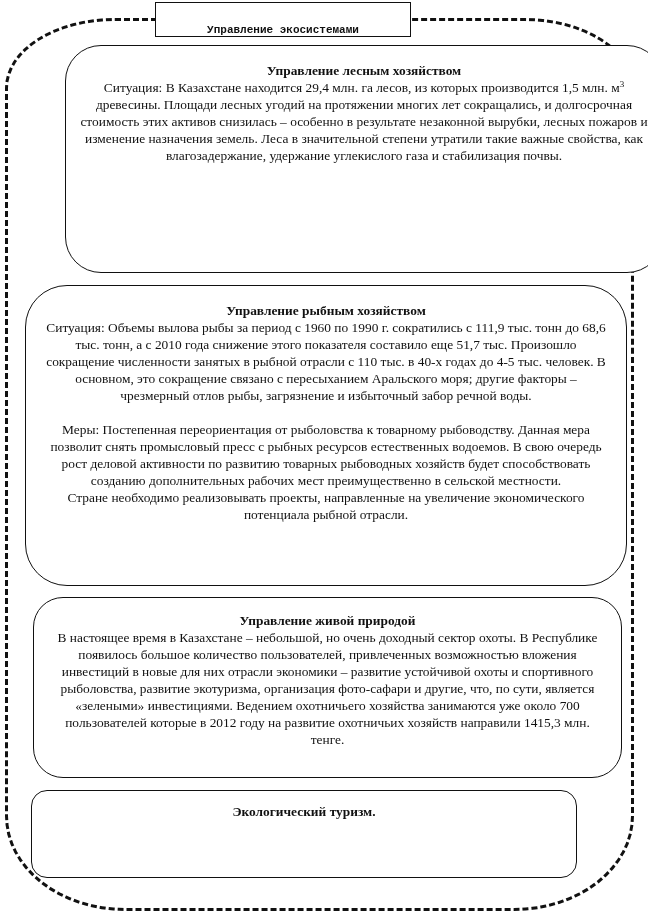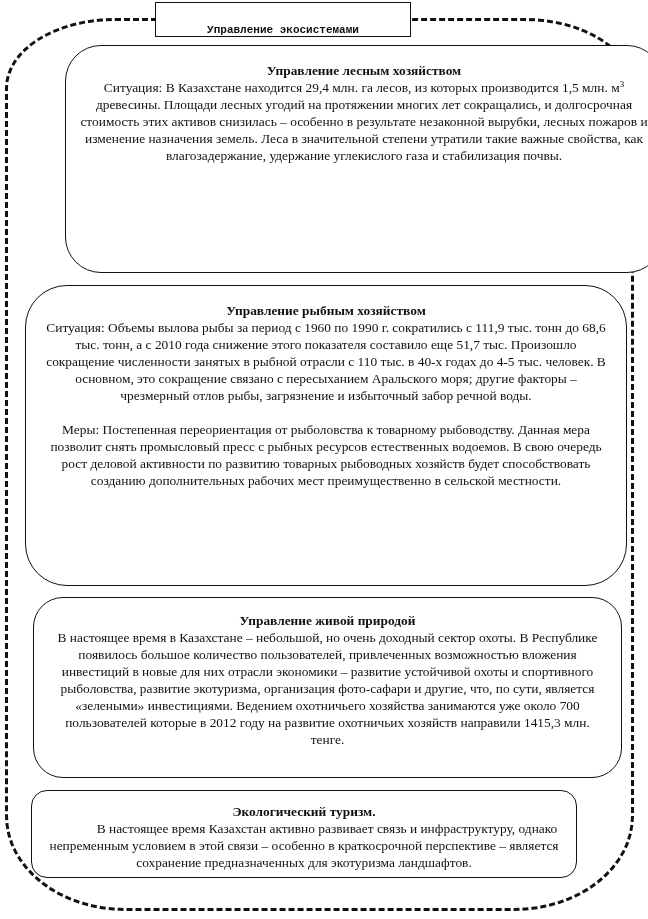--- a/index.html
+++ b/index.html
@@ -36,23 +36,23 @@
   <span class="h">Управление лесным хозяйством</span>
   <p><span class="u">Ситуация</span><span>: В Казахстане находится 29,4 млн. га лесов, из которых производится 1,5 млн. м</span><sup style="font-size:9px;line-height:0">3</sup><span> древесины. Площади лесных угодий на протяжении многих лет сокращались, и долгосрочная стоимость этих активов снизилась – особенно в результате незаконной вырубки, лесных пожаров и изменение назначения земель. Леса в значительной степени утратили такие важные свойства, как влагозадержание, удержание углекислого газа и стабилизация почвы.</span></p>
   <div class="gap"></div>
 </div>
 
 <div class="card c2">
   <span class="h">Управление рыбным хозяйством</span>
   <p><span class="u">Ситуация</span><span>: Объемы вылова рыбы за период с 1960 по 1990 г. сократились с 111,9 тыс. тонн до 68,6 тыс. тонн, а с 2010 года снижение этого показателя составило еще 51,7 тыс. Произошло сокращение численности занятых в рыбной отрасли с 110 тыс. в 40-х годах до 4-5 тыс. человек. В основном, это сокращение связано с пересыханием Аральского моря; другие факторы – чрезмерный отлов рыбы, загрязнение и избыточный забор речной воды.</span></p>
   <div class="gap"></div>
   <p><span class="u">Меры</span><span>: Постепенная переориентация от рыболовства к товарному рыбоводству. Данная мера позволит снять промысловый пресс с рыбных ресурсов естественных водоемов. В свою очередь рост деловой активности по развитию товарных рыбоводных хозяйств будет способствовать созданию дополнительных рабочих мест преимущественно в сельской местности.</span></p>
+  <p>Стране необходимо реализовывать проекты, направленные на увеличение экономического потенциала рыбной отрасли.</p>
 </div>
 
 <div class="card c3">
   <span class="h">Управление живой природой</span>
   <p>В настоящее время в Казахстане – небольшой, но очень доходный сектор охоты. В Республике появилось большое количество пользователей, привлеченных возможностью вложения инвестиций в новые для них отрасли экономики – развитие устойчивой охоты и спортивного рыболовства, развитие экотуризма, организация фото-сафари и другие, что, по сути, является «зелеными» инвестициями. Ведением охотничьего хозяйства занимаются уже около 700 пользователей которые в 2012 году на развитие охотничьих хозяйств направили 1415,3 млн. тенге.</p>
 </div>
 
 <div class="card c4">
   <span class="h">Экологический туризм.</span>
-  <p><span class="indent"></span><span>В настоящее время Казахстан активно развивает связь и инфраструктуру, однако непременным условием в этой связи – особенно в краткосрочной перспективе – является сохранение предназначенных для экотуризма ландшафтов.</span></p>
 </div>
 
 </body></html>

